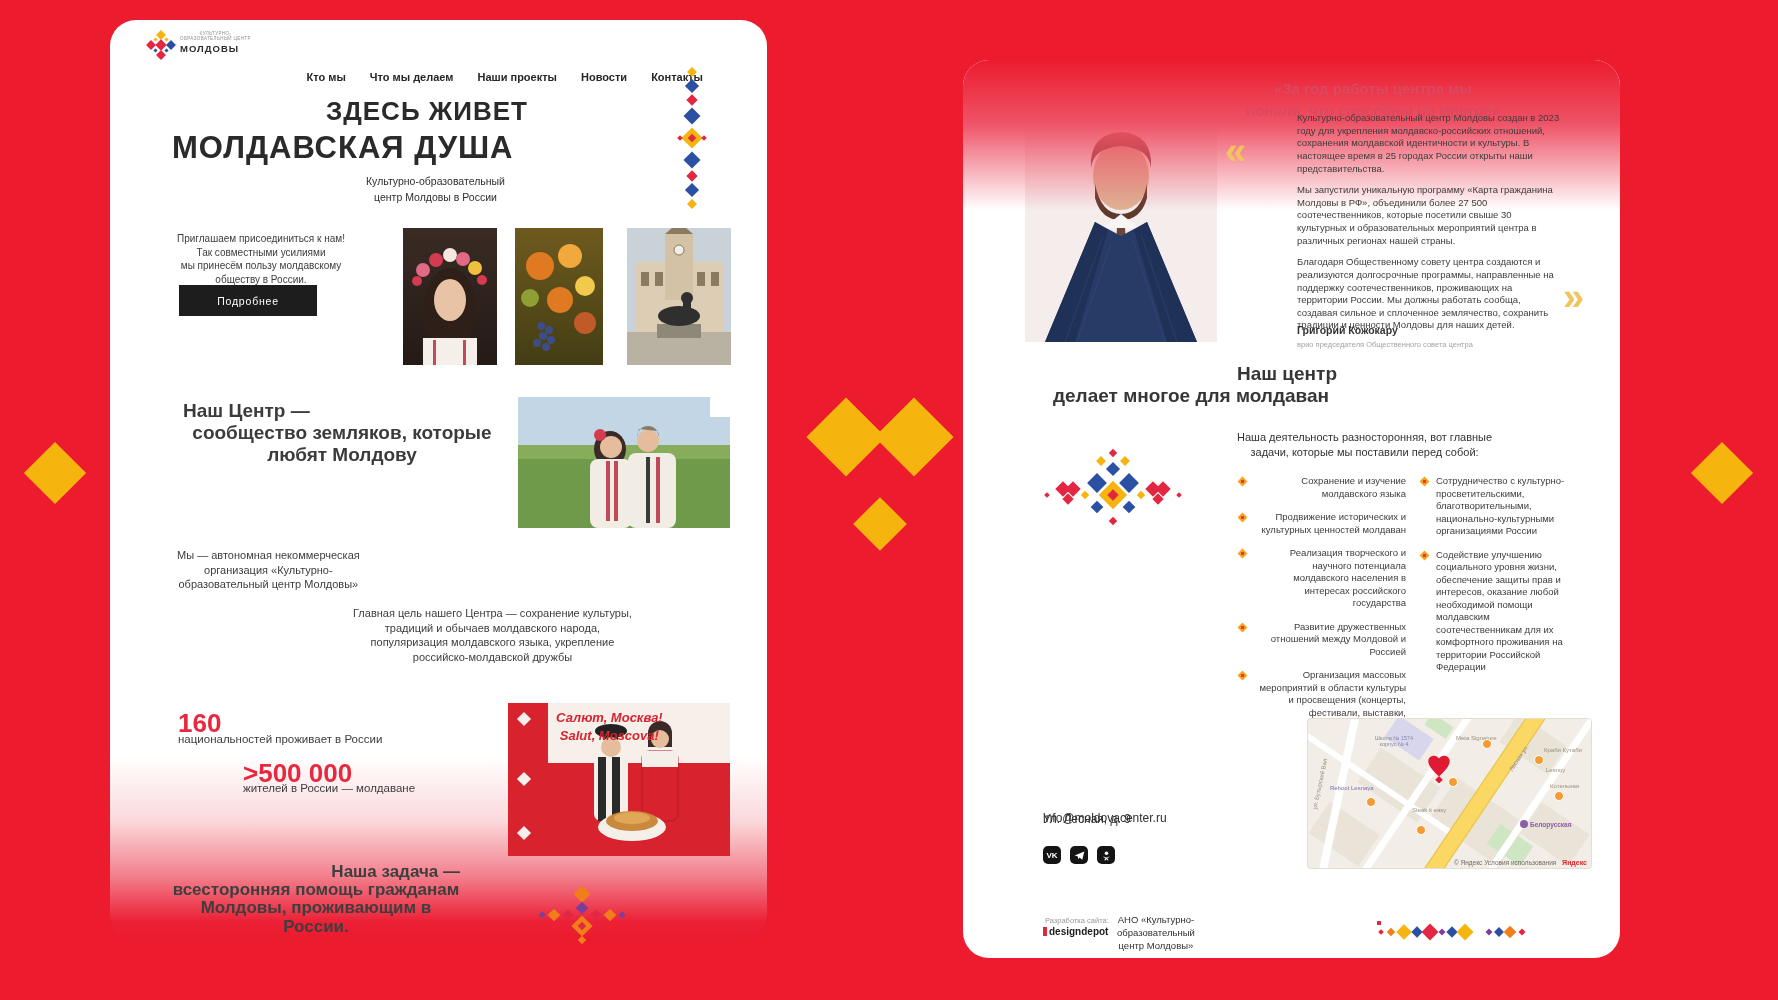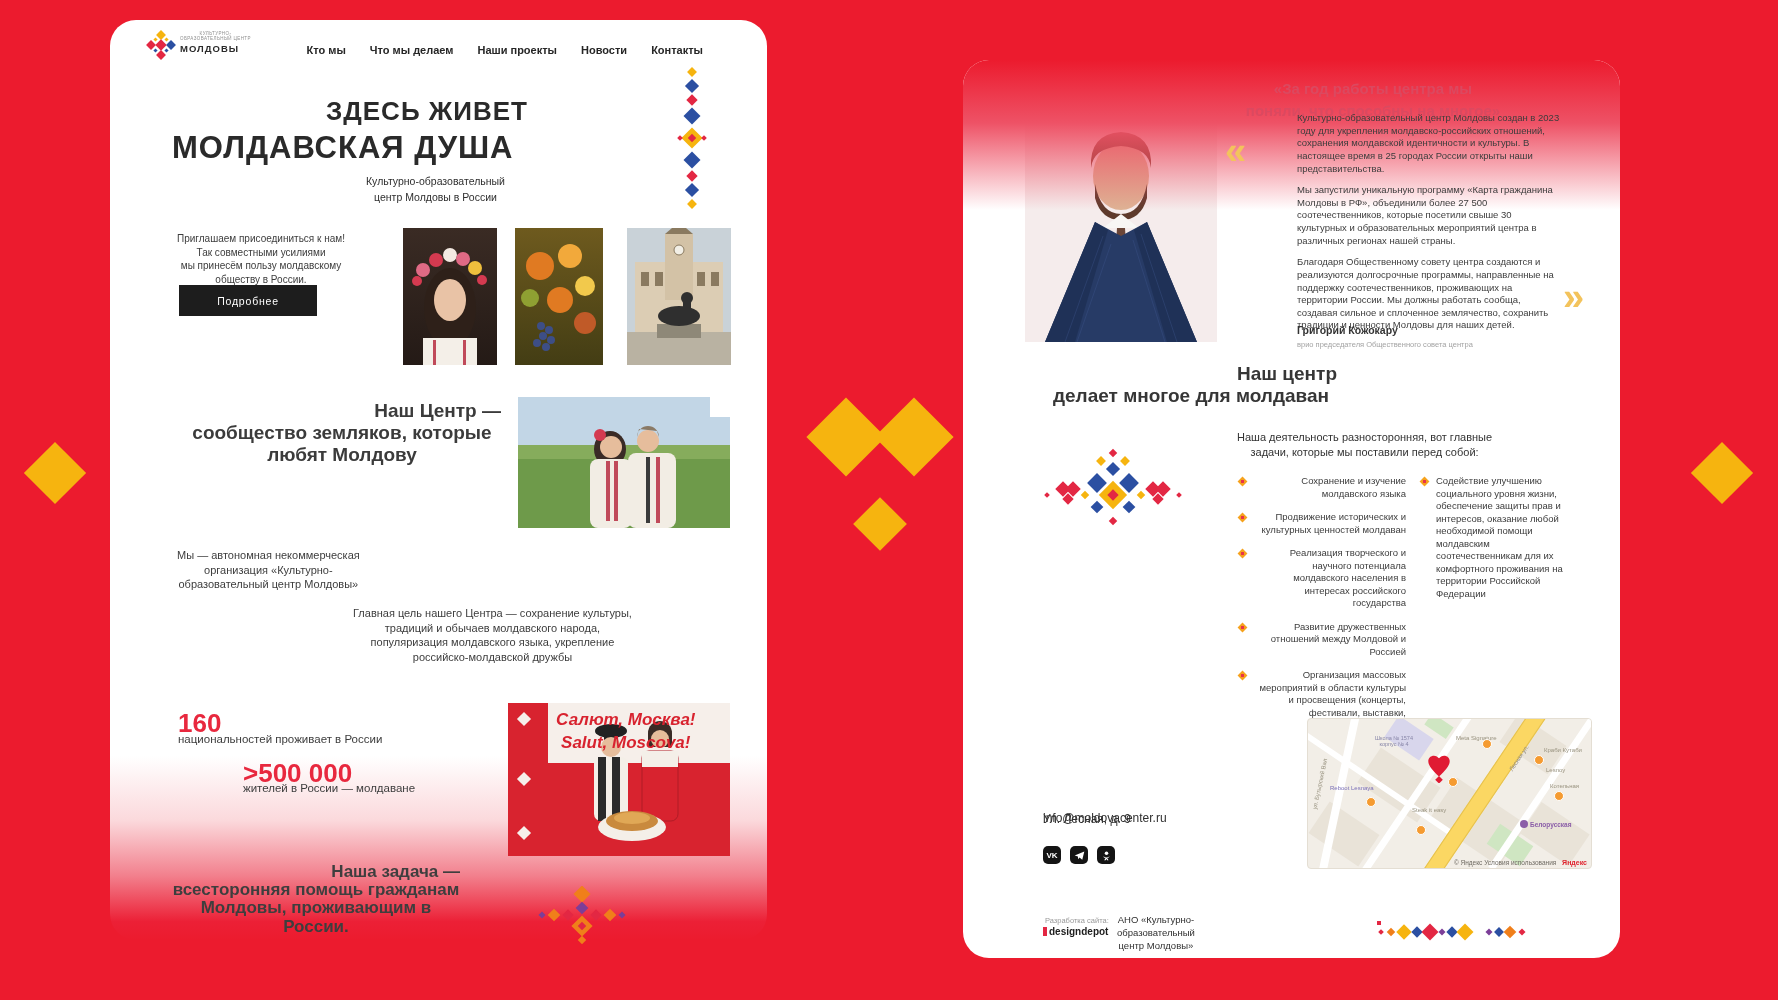--- a/index.html
+++ b/index.html
@@ -5,21 +5,21 @@
   html,body{margin:0;padding:0;background:#EC1B2E;}
   .stage{position:relative;width:1778px;height:1000px;background:#EC1B2E;overflow:hidden;
          font-family:"Liberation Sans",sans-serif;color:#3c3c3c;}
   .abs{position:absolute;}
   .card{position:absolute;background:#fff;border-radius:26px;}
   .card-left{left:110px;top:20px;width:657px;height:920px;
     background:linear-gradient(180deg,#ffffff 0%,#ffffff 80%,#FBD9DC 87%,#F2808D 93%,#EC2036 98%,#EC1B2E 100%);}
   .card-right{left:963px;top:60px;width:657px;height:898px;}
   .diamond{position:absolute;background:#F6B40F;transform:rotate(45deg);}
   .nav{display:flex;gap:24px;font-size:11px;font-weight:700;color:#262626;}
-  .nav span{cursor:pointer;white-space:nowrap;}
+  .nav span{cursor:pointer;white-space:nowrap;margin-top:27px;}
   .hero-l1{font-size:26px;font-weight:600;color:#2a2a2a;letter-spacing:1px;text-align:right;}
   .hero-l2{font-size:31px;font-weight:600;color:#2a2a2a;letter-spacing:1px;}
   .subtl{font-size:10.5px;line-height:1.5;color:#2f2f2f;}
   .invite{font-size:10px;line-height:1.35;color:#3d3d3d;}
   .btn{display:flex;align-items:center;justify-content:center;background:#1d1d1d;color:#fff;
        font-size:10.5px;letter-spacing:0.8px;cursor:pointer;}
   .photo{position:absolute;overflow:hidden;z-index:2;}
   .about-h{font-size:19px;line-height:1.16;font-weight:600;color:#3b3b3b;}
   .body-txt{font-size:11px;line-height:1.32;color:#3d3d3d;}
   .stat-v{font-size:26px;font-weight:600;color:#E8283E;}
@@ -180,21 +180,21 @@
           <rect x="84" y="44" width="8" height="14" fill="#8A7A60"></rect>
         <rect x="0" y="104" width="104" height="33" fill="#B9B2A2"></rect>
         <rect x="30" y="96" width="44" height="14" fill="#8E8878"></rect>
         <ellipse cx="52" cy="88" rx="21" ry="10" fill="#2F2F2F"></ellipse>
         <circle cx="60" cy="70" r="6" fill="#2F2F2F"></circle>
         <rect x="56" y="74" width="8" height="14" fill="#2F2F2F"></rect>
       </svg>
     </div>
 
     <div class="about-h abs" style="left:73px;top:380px;width:318px;">
-      <span class="line" style="text-align:right;">Наш Центр —</span>
+      <span class="line" style="text-align:left;">Наш Центр —</span>
       <span class="line">сообщество земляков, которые</span>
       <span class="line">любят Молдову</span>
     </div>
 
     <div class="photo" style="left:408px;top:377px;width:212px;height:131px;">
       <svg width="212" height="131" viewBox="0 0 212 131">
         <rect width="212" height="52" fill="#C2D6E6"></rect>
         <rect y="48" width="212" height="83" fill="#6E9A4A"></rect>
         <rect y="48" width="212" height="14" fill="#86AC5C"></rect>
         <ellipse cx="92" cy="52" rx="16" ry="18" fill="#3A2B26"></ellipse>
@@ -243,21 +243,21 @@
         <rect x="90" y="54" width="8" height="64" fill="#2A2A2A"></rect>
           <rect x="104" y="54" width="8" height="64" fill="#2A2A2A"></rect>
         <path d="M140 30 a12 12 0 0 1 24 0 v14 h-24 z" fill="#3A2B26"></path>
         <circle cx="152" cy="36" r="9" fill="#E6BD9C"></circle>
         <rect x="134" y="48" width="36" height="70" rx="7" fill="#D8232F" stroke="#B01C26"></rect>
         <rect x="134" y="48" width="36" height="16" fill="#F4EFE8"></rect>
         <ellipse cx="124" cy="124" rx="34" ry="14" fill="#F4EFE8"></ellipse>
         <ellipse cx="124" cy="118" rx="26" ry="10" fill="#C98A3E"></ellipse>
         <ellipse cx="124" cy="115" rx="18" ry="6" fill="#E0A856"></ellipse>
       </svg>
-      <div class="abs" style="left:48px;top:6px;font-size:17px;font-weight:700;font-style:italic;color:#D8232F;line-height:1.35;">
+      <div class="abs" style="left:48px;top:6px;font-size:13px;font-weight:700;font-style:italic;color:#D8232F;line-height:1.35;">
         <span class="line">Салют, Москва!</span>
         <span class="line">Salut, Moscova!</span>
       </div>
     </div>
 
     <div class="mission abs" style="left:62px;top:843px;width:288px;z-index:3;">
       <span class="line" style="text-align:right;">Наша задача —</span>
       <span class="line">всесторонняя помощь гражданам</span>
       <span class="line">Молдовы, проживающим в России.</span>
     </div>
@@ -351,20 +351,21 @@
     </div>
 
     <div class="abs" style="left:275px;top:415px;width:168px;text-align:right;">
       <div class="b-item">Сохранение и изучение молдавского языка</div>
       <div class="b-item">Продвижение исторических и культурных ценностей молдаван</div>
       <div class="b-item">Реализация творческого и научного потенциала молдавского населения в интересах российского государства</div>
       <div class="b-item">Развитие дружественных отношений между Молдовой и Россией</div>
       <div class="b-item">Организация массовых мероприятий в области культуры и просвещения (концерты, фестивали, выставки, конференции)</div>
     </div>
     <div class="abs" style="left:457px;top:415px;width:152px;">
+      <div class="b-item">Сотрудничество с культурно-просветительскими, благотворительными, национально-культурными организациями России</div>
       <div class="b-item">Содействие улучшению социального уровня жизни, обеспечение защиты прав и интересов, оказание любой необходимой помощи молдавским соотечественникам для их комфортного проживания на территории Российской Федерации</div>
     </div>
 
     <div class="contact abs" style="left:80px;top:727px;cursor:pointer;margin-top:24px;">info@moldovacenter.ru</div>
     <div class="contact abs" style="left:80px;top:752px;">Ул. Лесная, д. 9</div>
 
     <div class="abs" style="left:80px;top:786px;display:flex;gap:9px;">
       <div class="soc">
         <span style="color:#fff;font-size:8px;font-weight:700;">VK</span>
       </div>

